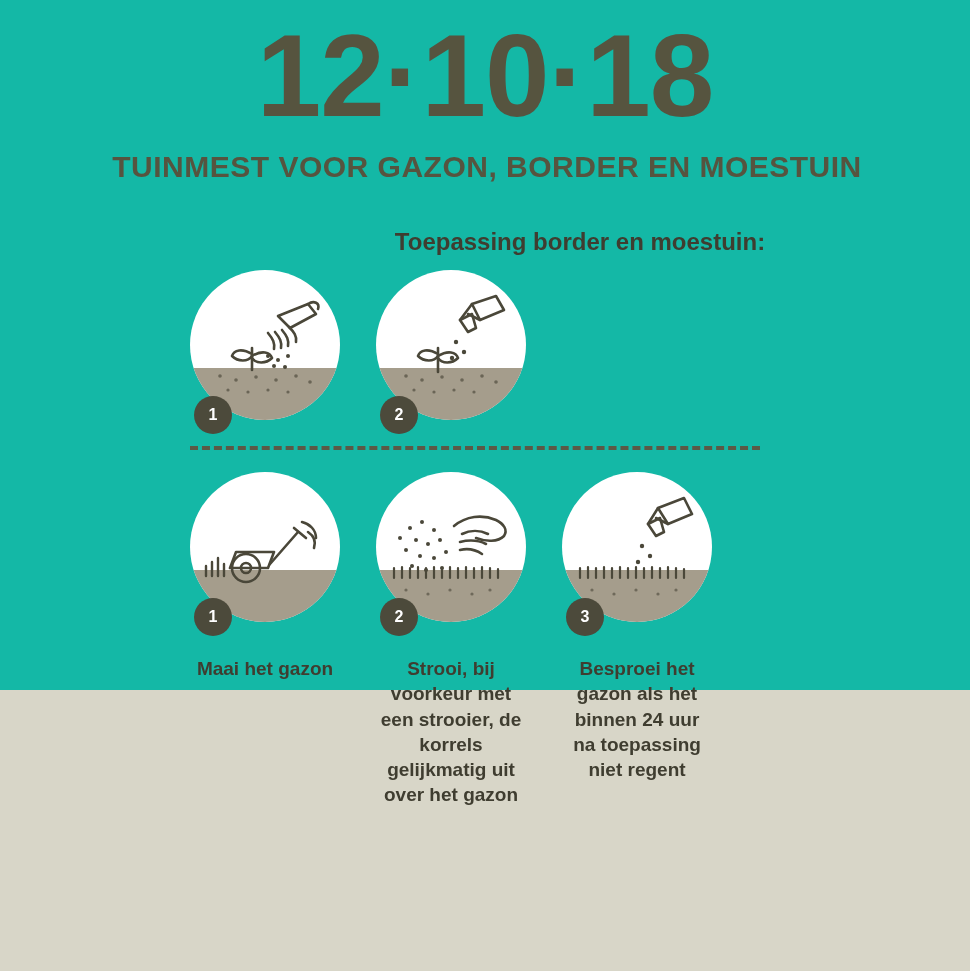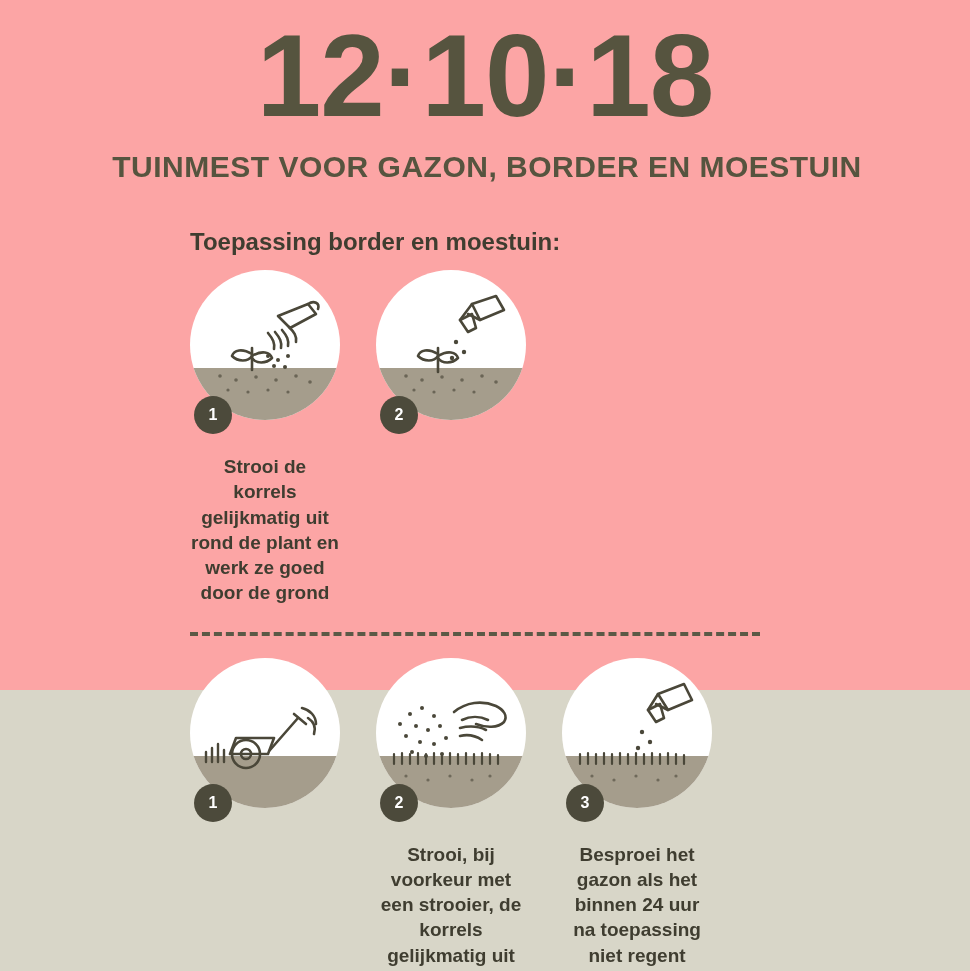--- a/index.html
+++ b/index.html
@@ -11,21 +11,21 @@
     height: 971px;
     background: #d8d6c8;
     font-family: "Liberation Sans", sans-serif;
     color: #4a4739;
     overflow: hidden;
   }
   .page {
     position: relative;
     width: 970px;
     height: 690px;
-    background: #fca5a5;
+    background: #14b8a6;
   }
 
   
   .header {
     text-align: center;
     padding-top: 18px;
   }
   .npk {
     font-family: "Liberation Sans", sans-serif;
     font-weight: bold;
@@ -47,20 +47,21 @@
   
   .section {
     position: relative;
     padding-left: 190px;
   }
   .section-title {
     font-size: 24px;
     font-weight: bold;
     color: #3f3d30;
     margin: 0 0 14px 0;
+    text-align: center;
   }
   #section-border { margin-top: 44px; }
   #section-gazon  { margin-top: 8px; }
 
   .steps {
     display: flex;
     align-items: flex-start;
   }
   .step {
     width: 150px;
@@ -177,21 +178,20 @@
                   <circle cx="120" cy="112" r="1.8"></circle>
                 <circle cx="38" cy="120" r="1.6"></circle>
                   <circle cx="58" cy="122" r="1.6"></circle>
                 <circle cx="78" cy="120" r="1.6"></circle>
                   <circle cx="98" cy="122" r="1.6"></circle>
               </g>
             </svg>
           </div>
           <div class="badge">1</div>
         </div>
-        <div class="step-text">Strooi de korrels gelijkmatig uit rond de plant en werk ze goed door de grond</div>
       </div>
 
       <div class="step">
         <div class="circle-wrap">
           <div class="circle">
             <div class="soil"></div>
             <svg width="150" height="150" viewBox="0 0 150 150">
               <g fill="none" stroke="#4a4739" stroke-width="2.6" stroke-linecap="round" stroke-linejoin="round">
                 <path d="M96 34 L120 26 L128 40 L104 50 Z"></path>
                 <path d="M92 44 L104 50"></path>
@@ -252,20 +252,21 @@
               <g fill="none" stroke="#4a4739" stroke-width="2.4" stroke-linecap="round">
                 <path d="M22 104 L22 90"></path>
                   <path d="M28 104 L28 86"></path>
                 <path d="M34 104 L34 92"></path>
                   <path d="M16 104 L16 94"></path>
               </g>
             </svg>
           </div>
           <div class="badge">1</div>
         </div>
+        <div class="step-text">Maai het gazon</div>
       </div>
 
       <div class="step">
         <div class="circle-wrap">
           <div class="circle">
             <div class="soil"></div>
             <svg width="150" height="150" viewBox="0 0 150 150">
               <g fill="none" stroke="#4a4739" stroke-width="2.6" stroke-linecap="round" stroke-linejoin="round">
                 <path d="M78 54 C90 44 106 42 120 48 C128 52 132 58 128 64 C122 70 110 70 100 66"></path>
                 <path d="M86 62 C94 58 104 58 112 62"></path>

